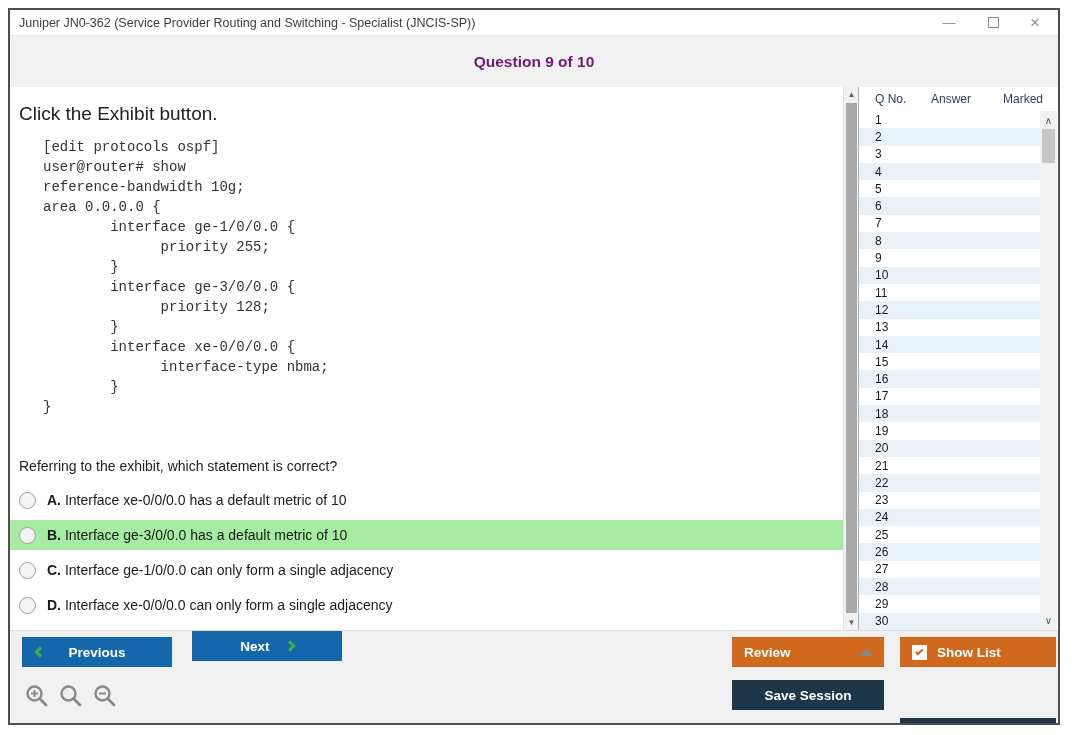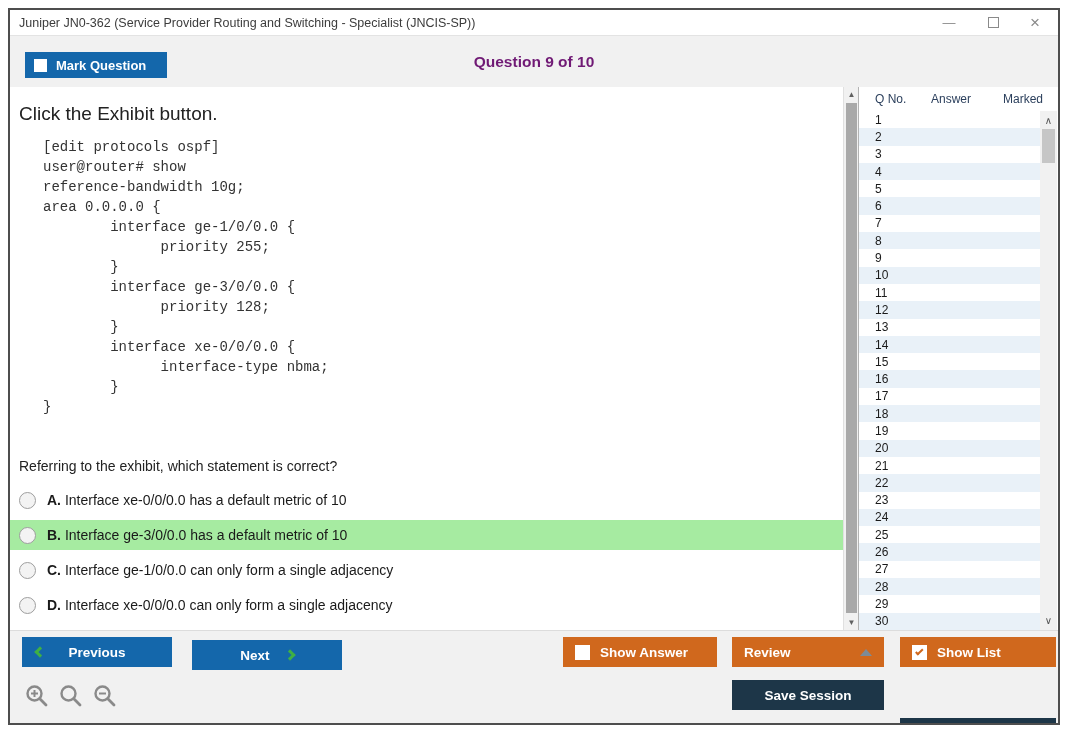--- a/index.html
+++ b/index.html
@@ -55,21 +55,21 @@
   .list-scroll .down { bottom: 2px; left: 1px; font-size: 10px; color: #555; }
   .list-scroll .thumb { position: absolute; left: 2px; top: 18px; width: 13px; height: 34px; background: #c6c6c6; cursor: pointer; }
 
   
   .footer { position: absolute; left: 0; top: 620px; width: 1048px; height: 93px; background: #f1f1f1; border-top: 1px solid #dcdcdc; }
   .fbtn { position: absolute; height: 30px; border: none; display: flex; align-items: center; font-size: 13.5px; font-weight: bold; color: #fff; cursor: pointer; font-family: "Liberation Sans", sans-serif; }
   .blue { background: #1467ab; }
   .orange { background: #d0681d; }
   .navy { background: #1d3648; }
   .btn-previous { left: 12px; top: 6px; width: 150px; justify-content: center; }
-  .btn-next { left: 182px; top: 9px; width: 150px; justify-content: center; }
+  .btn-next { left: 182px; top: 0; width: 150px; justify-content: center; }
   .btn-show-answer { left: 553px; top: 6px; width: 154px; padding-left: 12px; }
   .btn-review { left: 722px; top: 6px; width: 152px; padding-left: 12px; }
   .btn-show-list { left: 890px; top: 6px; width: 156px; padding-left: 12px; }
   .btn-save-session { left: 722px; top: 49px; width: 152px; justify-content: center; }
   .btn-end-exam { left: 890px; top: 49px; width: 156px; justify-content: center; margin-top: 38px; }
   .chev { display: inline-block; width: 8px; height: 8px; border-left: 3px solid #3fb044; border-bottom: 3px solid #3fb044; flex: 0 0 auto; }
   .chev-left { transform: rotate(45deg); position: absolute; left: 14px; }
   .chev-right { transform: rotate(-135deg); margin-left: 16px; }
   .cbx { width: 15px; height: 15px; background: #fff; margin-right: 10px; flex: 0 0 auto; display: flex; align-items: center; justify-content: center; }
   .checkmark { display: block; width: 8px; height: 4px; border-left: 2px solid #d0681d; border-bottom: 2px solid #d0681d; transform: rotate(-45deg) translateY(-1px); }
@@ -85,24 +85,20 @@
   <div class="titlebar">
     <span class="title-text">Juniper JN0-362 (Service Provider Routing and Switching - Specialist (JNCIS-SP))</span>
     <span class="win-btn btn-min">—</span>
     <span class="win-btn btn-max">
         <span class="box"></span>
       </span>
     <span class="win-btn btn-close">×</span>
   </div>
 
   <div class="headerband">
-    <button class="mark-btn">
-      <span class="mark-checkbox"></span>
-      <span>Mark Question</span>
-    </button>
     <div class="q-counter">Question 9 of 10</div>
   </div>
 
   <div class="main">
     <div class="instruction">Click the Exhibit button.</div>
     <pre class="code">[edit protocols ospf]
 user@router# show
 reference-bandwidth 10g;
 area 0.0.0.0 {
         interface ge-1/0/0.0 {
@@ -193,24 +189,20 @@
 
   <div class="footer">
     <button class="fbtn blue btn-previous">
       <span class="chev chev-left"></span>
       <span>Previous</span>
     </button>
     <button class="fbtn blue btn-next">
       <span>Next</span>
       <span class="chev chev-right"></span>
     </button>
-    <button class="fbtn orange btn-show-answer">
-      <span class="cbx"></span>
-      <span>Show Answer</span>
-    </button>
     <button class="fbtn orange btn-review">
       <span>Review</span>
       <span class="tri-up"></span>
     </button>
     <button class="fbtn orange btn-show-list">
       <span class="cbx">
           <span class="checkmark"></span>
         </span>
       <span>Show List</span>
     </button>

